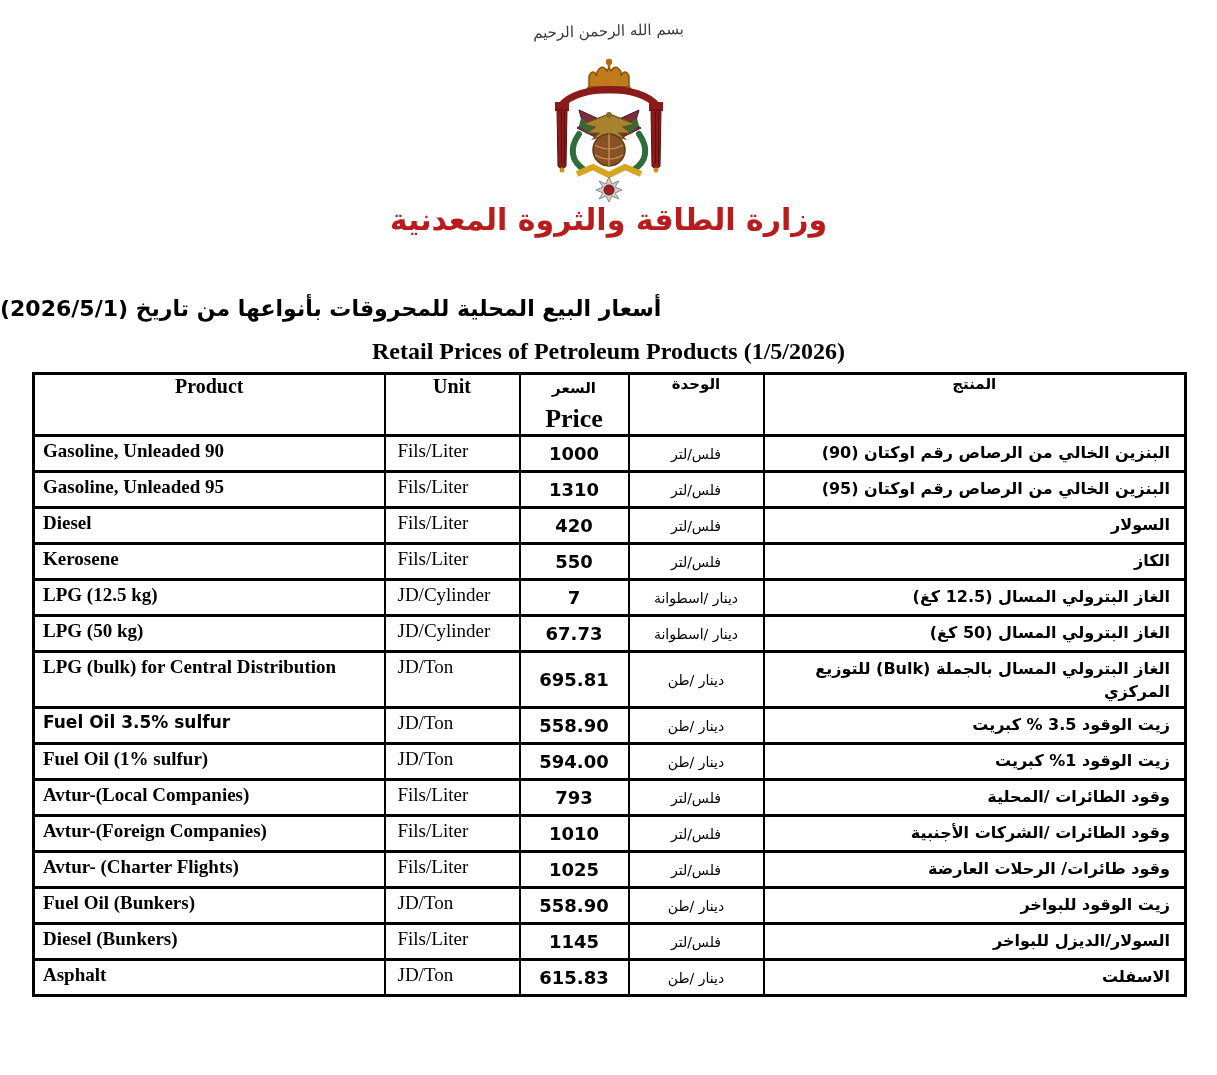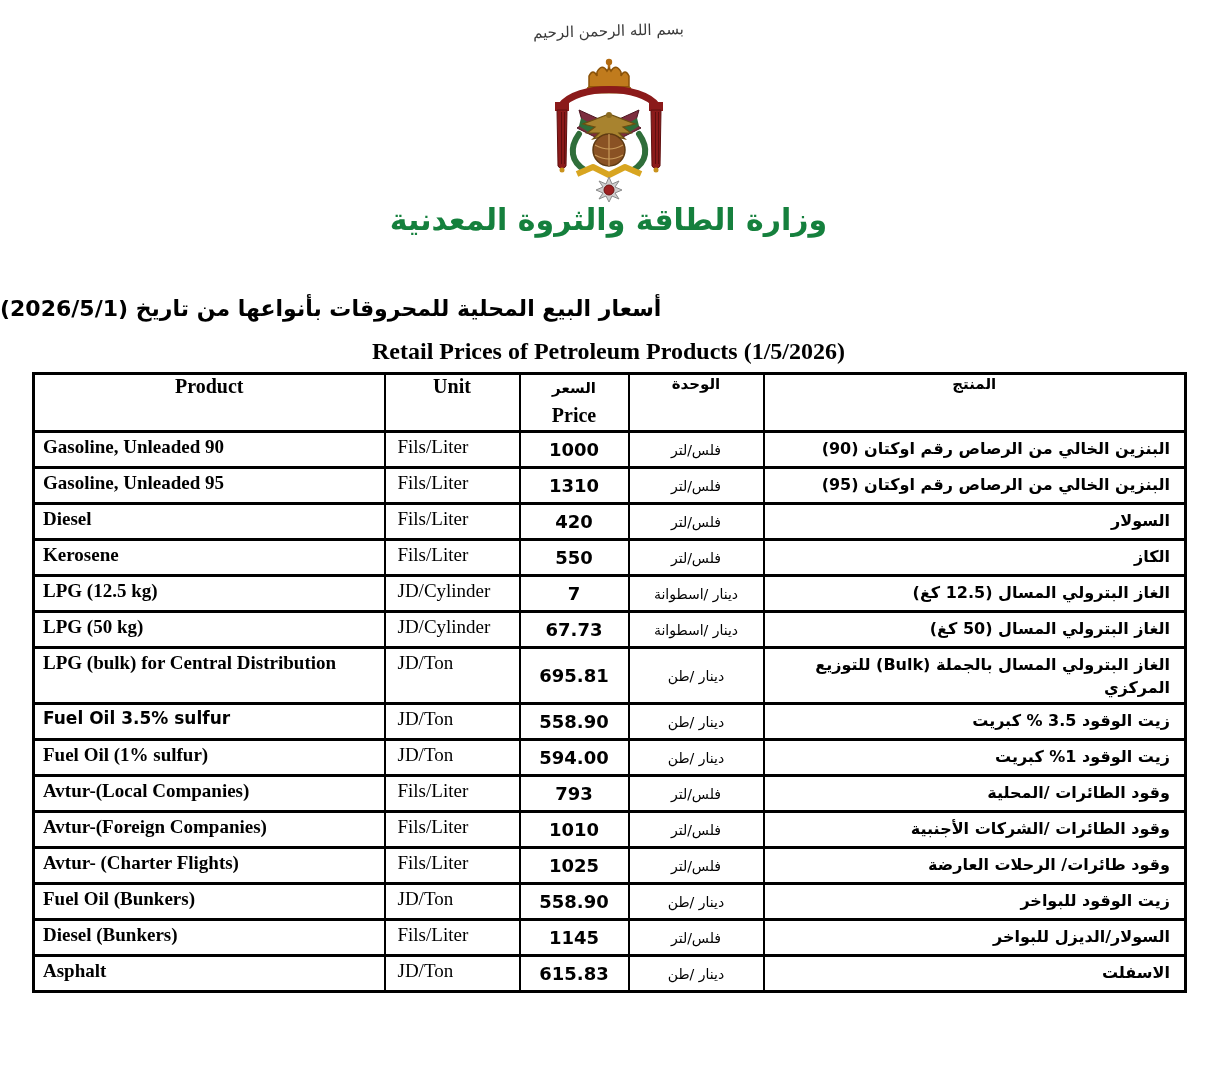--- a/index.html
+++ b/index.html
@@ -15,21 +15,21 @@
     font-family:"DejaVu Sans", sans-serif;
     font-size:15px;color:#3a3a3a;transform:rotate(-1.5deg);
     letter-spacing:1px;
   }
   .emblem-wrap{
     position:absolute;top:54px;left:0;width:100%;text-align:center;
   }
   .ministry-name{
     position:absolute;top:202px;left:0;width:100%;text-align:center;
     font-family:"DejaVu Sans", sans-serif;font-weight:bold;
-    font-size:30px;color:#15803d;letter-spacing:0px;
+    font-size:30px;color:#b91c1c;letter-spacing:0px;
   }
   .title-ar{
     position:absolute;top:296px;left:0;width:100%;text-align:left;
     direction:rtl;font-family:"DejaVu Sans", sans-serif;
     font-weight:bold;font-size:22px;
   }
   .title-en{
     position:absolute;top:338px;left:0;width:100%;text-align:center;
     font-family:"Liberation Serif", serif;font-weight:bold;font-size:24px;
   }
@@ -45,21 +45,21 @@
     padding:0;overflow:hidden;
   }
   tr.hdr{height:58px;}
   tr.row{height:36px;}
   tr.row.tall{height:56px;}
 
   th{vertical-align:top;font-weight:bold;}
   .h-en{font-family:"Liberation Serif", serif;font-size:20px;text-align:center;padding-top:3px;}
   .h-ar{font-family:"DejaVu Sans", sans-serif;font-size:15px;text-align:center;direction:rtl;padding-top:5px;}
   .h-price .ar{font-family:"DejaVu Sans", sans-serif;font-size:15px;direction:rtl;display:block;padding-top:4px;}
-  .h-price .en{font-family:"Liberation Serif", serif;font-size:20px;display:block;margin-top:7px;}
+  .h-price .en{font-family:"Liberation Serif", serif;font-size:26px;display:block;margin-top:7px;}
 
   td.c-product{
     font-family:"Liberation Serif", serif;font-weight:bold;font-size:19px;
     text-align:left;vertical-align:top;padding:3px 4px 0 8px;
   }
   td.c-product.sans{font-family:"DejaVu Sans", sans-serif;font-size:17px;}
   td.c-unit{
     font-family:"Liberation Serif", serif;font-size:19px;
     text-align:left;vertical-align:top;padding:3px 0 0 12px;
   }

